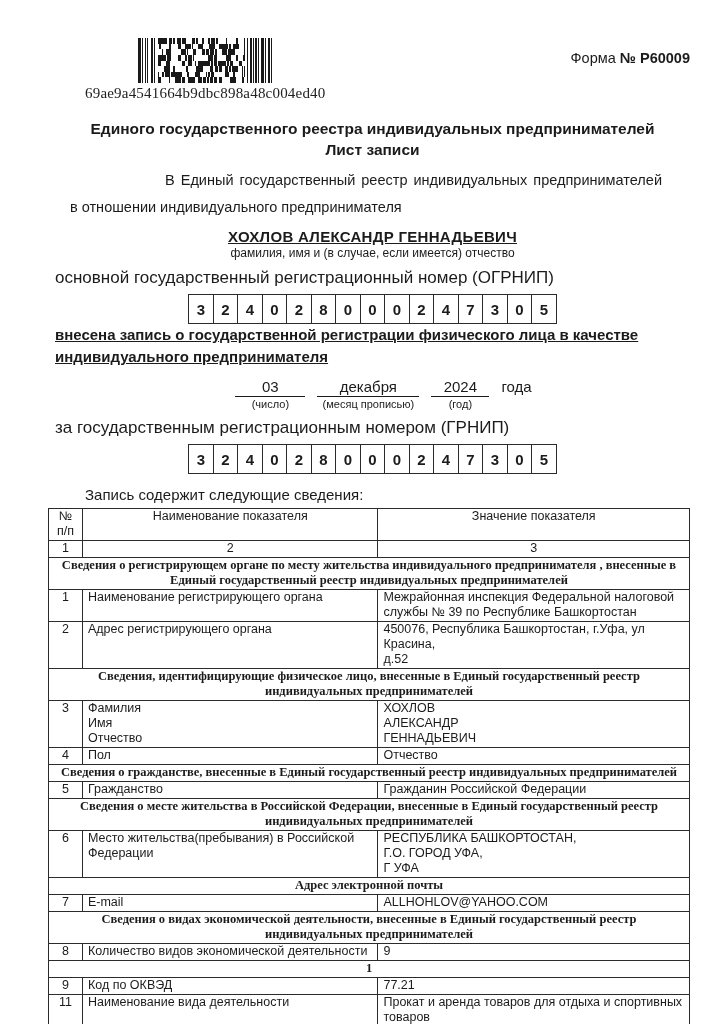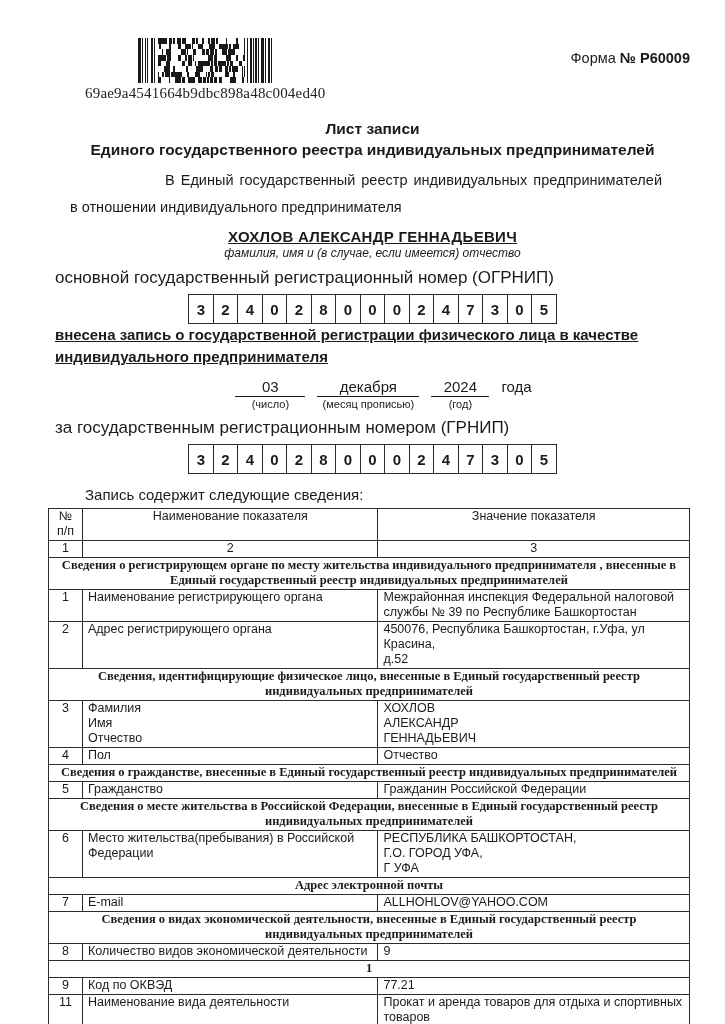--- a/index.html
+++ b/index.html
@@ -31,21 +31,21 @@
   .intro{
     margin:7px 28px 0 15px;
     font-size:14.5px;line-height:27px;
     text-align:justify;text-indent:95px;
   }
   .entre-name{
     margin-top:7px;text-align:center;font-weight:bold;font-size:15px;
     text-decoration:underline;letter-spacing:.3px;
   }
   .name-caption{
-    text-align:center;font-style:italic;font-size:12px;margin-top:1px;
+    text-align:center;font-size:12px;margin-top:1px;
   }
 
   .num-label{font-size:17px;margin-top:8px;}
 
   .digit-row{display:flex;justify-content:center;margin-top:6px;}
   .digit-cell{
     width:23.5px;height:28px;
     border:1.6px solid #2b2b2b;border-right:none;
     display:flex;align-items:center;justify-content:center;
     font-weight:bold;font-size:15px;background:#fff;
@@ -275,22 +275,22 @@
           </svg>
         <div class="barcode-caption">69ae9a4541664b9dbc898a48c004ed40</div>
       </div>
       <div class="form-number">
         <span>Форма</span>
         <b>№ Р60009</b>
       </div>
     </div>
 
     <div class="doc-title">
+      <div>Единого государственного реестра индивидуальных предпринимателей</div>
       <div>Лист записи</div>
-      <div>Единого государственного реестра индивидуальных предпринимателей</div>
     </div>
 
     <div class="intro">В Единый государственный реестр индивидуальных предпринимателей в отношении индивидуального предпринимателя</div>
 
     <div class="entre-name">ХОХЛОВ АЛЕКСАНДР ГЕННАДЬЕВИЧ</div>
     <div class="name-caption">фамилия, имя и (в случае, если имеется) отчество</div>
 
     <div class="num-label">основной государственный регистрационный номер (ОГРНИП)</div>
     <div class="digit-row" id="ogrnip-digits">
         <div class="digit-cell">3</div>

